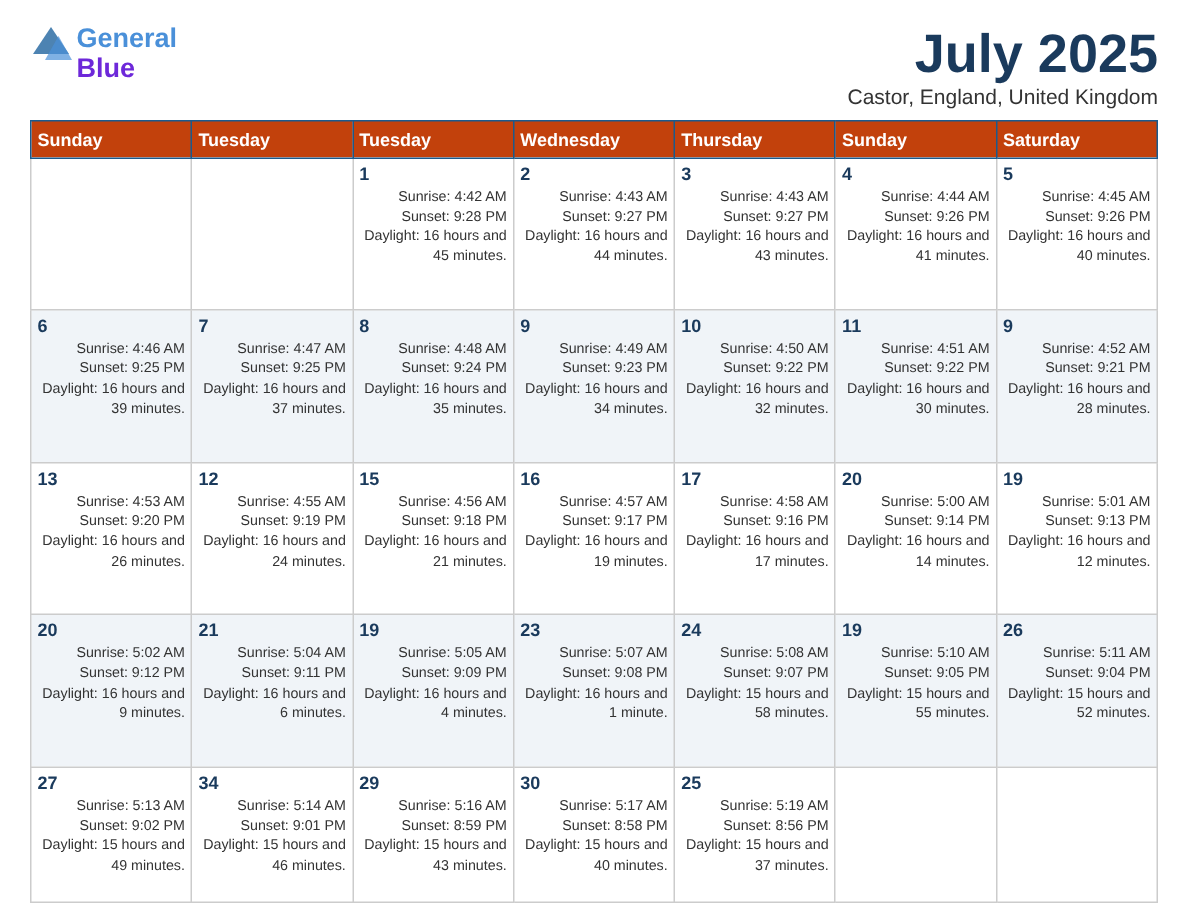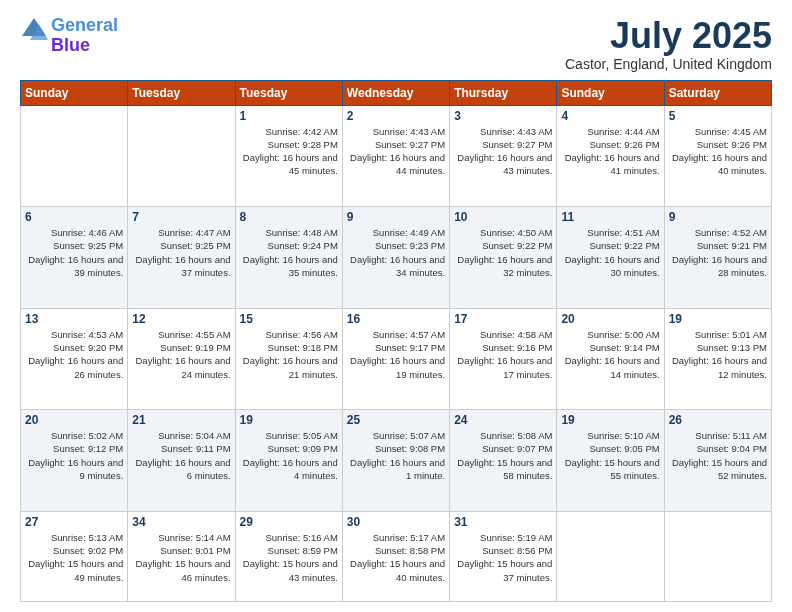--- a/index.html
+++ b/index.html
@@ -227,21 +227,21 @@
           </td>
           <td>
             <span class="day-num">21</span>
             <div class="day-info">Sunrise: 5:04 AM<br>Sunset: 9:11 PM<br>Daylight: 16 hours and 6 minutes.</div>
           </td>
           <td>
             <span class="day-num">19</span>
             <div class="day-info">Sunrise: 5:05 AM<br>Sunset: 9:09 PM<br>Daylight: 16 hours and 4 minutes.</div>
           </td>
           <td>
-            <span class="day-num">25</span>
+            <span class="day-num">23</span>
             <div class="day-info">Sunrise: 5:07 AM<br>Sunset: 9:08 PM<br>Daylight: 16 hours and 1 minute.</div>
           </td>
           <td>
             <span class="day-num">24</span>
             <div class="day-info">Sunrise: 5:08 AM<br>Sunset: 9:07 PM<br>Daylight: 15 hours and 58 minutes.</div>
           </td>
           <td>
             <span class="day-num">19</span>
             <div class="day-info">Sunrise: 5:10 AM<br>Sunset: 9:05 PM<br>Daylight: 15 hours and 55 minutes.</div>
           </td>
@@ -261,21 +261,21 @@
           </td>
           <td>
             <span class="day-num">29</span>
             <div class="day-info">Sunrise: 5:16 AM<br>Sunset: 8:59 PM<br>Daylight: 15 hours and 43 minutes.</div>
           </td>
           <td>
             <span class="day-num">30</span>
             <div class="day-info">Sunrise: 5:17 AM<br>Sunset: 8:58 PM<br>Daylight: 15 hours and 40 minutes.</div>
           </td>
           <td>
-            <span class="day-num">31</span>
+            <span class="day-num">25</span>
             <div class="day-info">Sunrise: 5:19 AM<br>Sunset: 8:56 PM<br>Daylight: 15 hours and 37 minutes.</div>
           </td>
           <td class="empty"></td>
           <td class="empty"></td>
         </tr>
       </tbody>
   </table>
 </div>
 
 </body></html>

